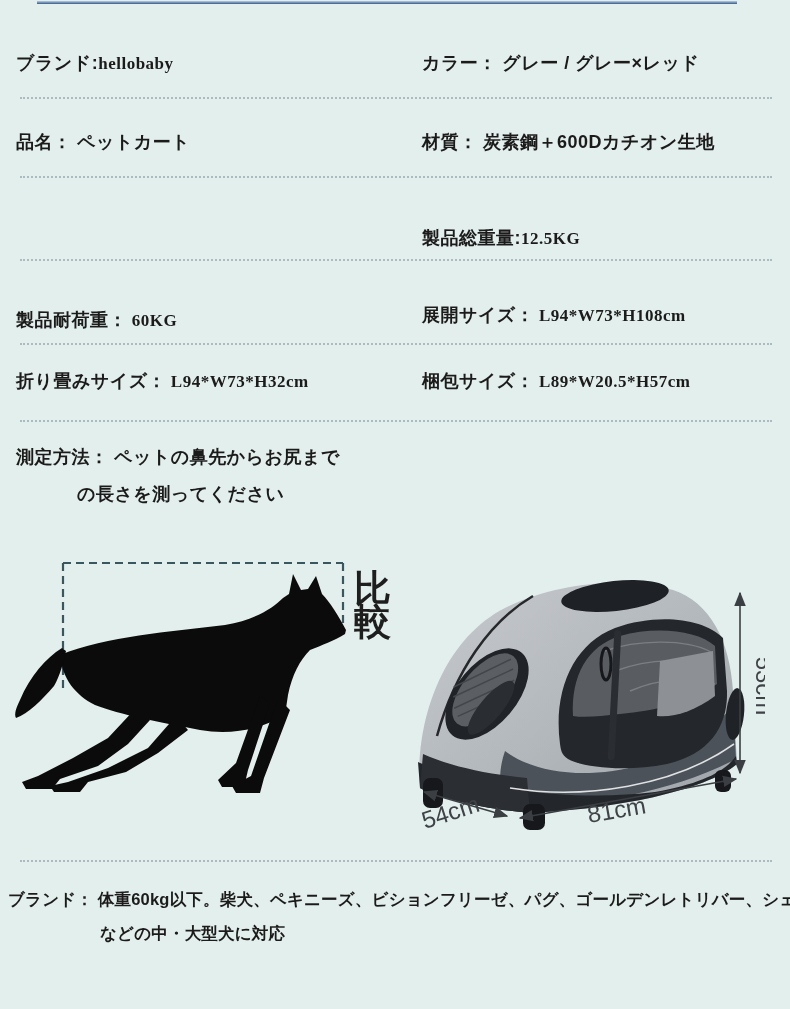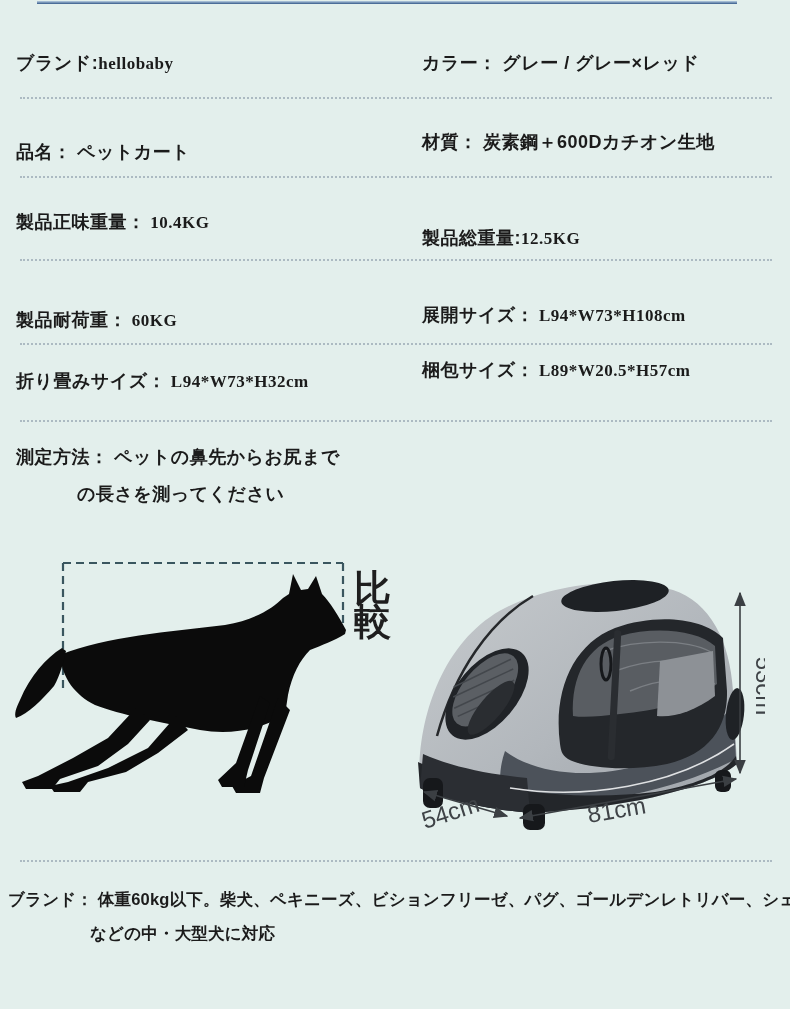--- a/index.html
+++ b/index.html
@@ -37,48 +37,45 @@
   <div class="top-line"></div>
 
   <div class="cell right-col" style="top:51px">
     <span class="lbl">カラー：</span><span class="val-sans"> グレー / グレー×レッド</span>
   </div>
   <div class="cell left-col" style="top:51px">
     <span class="lbl">ブランド:</span><span class="val-serif">hellobaby</span>
   </div>
   <div class="divider" style="top:97px"></div>
 
-  <div class="cell left-col" style="top:140px">
+  <div class="cell left-col" style="top:130px">
     <span class="lbl">品名：</span><span class="val-sans"> ペットカート</span>
   </div>
   <div class="cell right-col" style="top:130px">
     <span class="lbl">材質：</span><span class="val-sans"> 炭素鋼＋600Dカチオン生地</span>
   </div>
   <div class="divider" style="top:176px"></div>
 
-  <div class="cell left-col" style="top:210px">
-    <span class="lbl">製品正味重量：</span><span class="val-serif"> 10.4KG</span>
-  </div>
   <div class="cell right-col" style="top:226px">
     <span class="lbl">製品総重量:</span><span class="val-serif">12.5KG</span>
   </div>
   <div class="divider" style="top:259px"></div>
 
   <div class="cell left-col" style="top:308px">
     <span class="lbl">製品耐荷重：</span><span class="val-serif"> 60KG</span>
   </div>
   <div class="cell right-col" style="top:303px">
     <span class="lbl">展開サイズ：</span><span class="val-serif"> L94*W73*H108cm</span>
   </div>
   <div class="divider" style="top:343px"></div>
 
   <div class="cell left-col" style="top:369px">
     <span class="lbl">折り畳みサイズ：</span><span class="val-serif"> L94*W73*H32cm</span>
   </div>
-  <div class="cell right-col" style="top:358px">
+  <div class="cell right-col" style="top:369px">
     <span class="lbl">梱包サイズ：</span><span class="val-serif"> L89*W20.5*H57cm</span>
   </div>
   <div class="divider" style="top:420px"></div>
 
   <div class="cell left-col" style="top:445px">
     <span class="lbl">測定方法：</span><span class="val-sans"> ペットの鼻先からお尻まで</span>
   </div>
   <div class="wrap-line2" style="top:482px">の長さを測ってください</div>
 
   <svg style="left:8px;top:548px" width="350" height="260" viewBox="0 0 350 260">
@@ -161,15 +158,15 @@
     </g>
     <text class="dim-text" text-anchor="middle" transform="translate(351,120) rotate(90)">53cm</text>
     <text class="dim-text" text-anchor="middle" transform="translate(48,254) rotate(-18)">54cm</text>
     <text class="dim-text" text-anchor="middle" transform="translate(213,252) rotate(-10)">81cm</text>
   </svg>
 
   <div class="divider" style="top:860px"></div>
   <div class="footer-line" style="left:8px;top:889px">
     <span>ブランド：</span><span> 体重60kg以下。柴犬、ペキニーズ、ビションフリーゼ、パグ、ゴールデンレトリバー、シェパード</span>
   </div>
-  <div class="footer-line" style="left:90px;top:923px">などの中・大型犬に対応</div>
+  <div class="footer-line" style="left:100px;top:923px">などの中・大型犬に対応</div>
 
 </div>
 
 </body></html>

